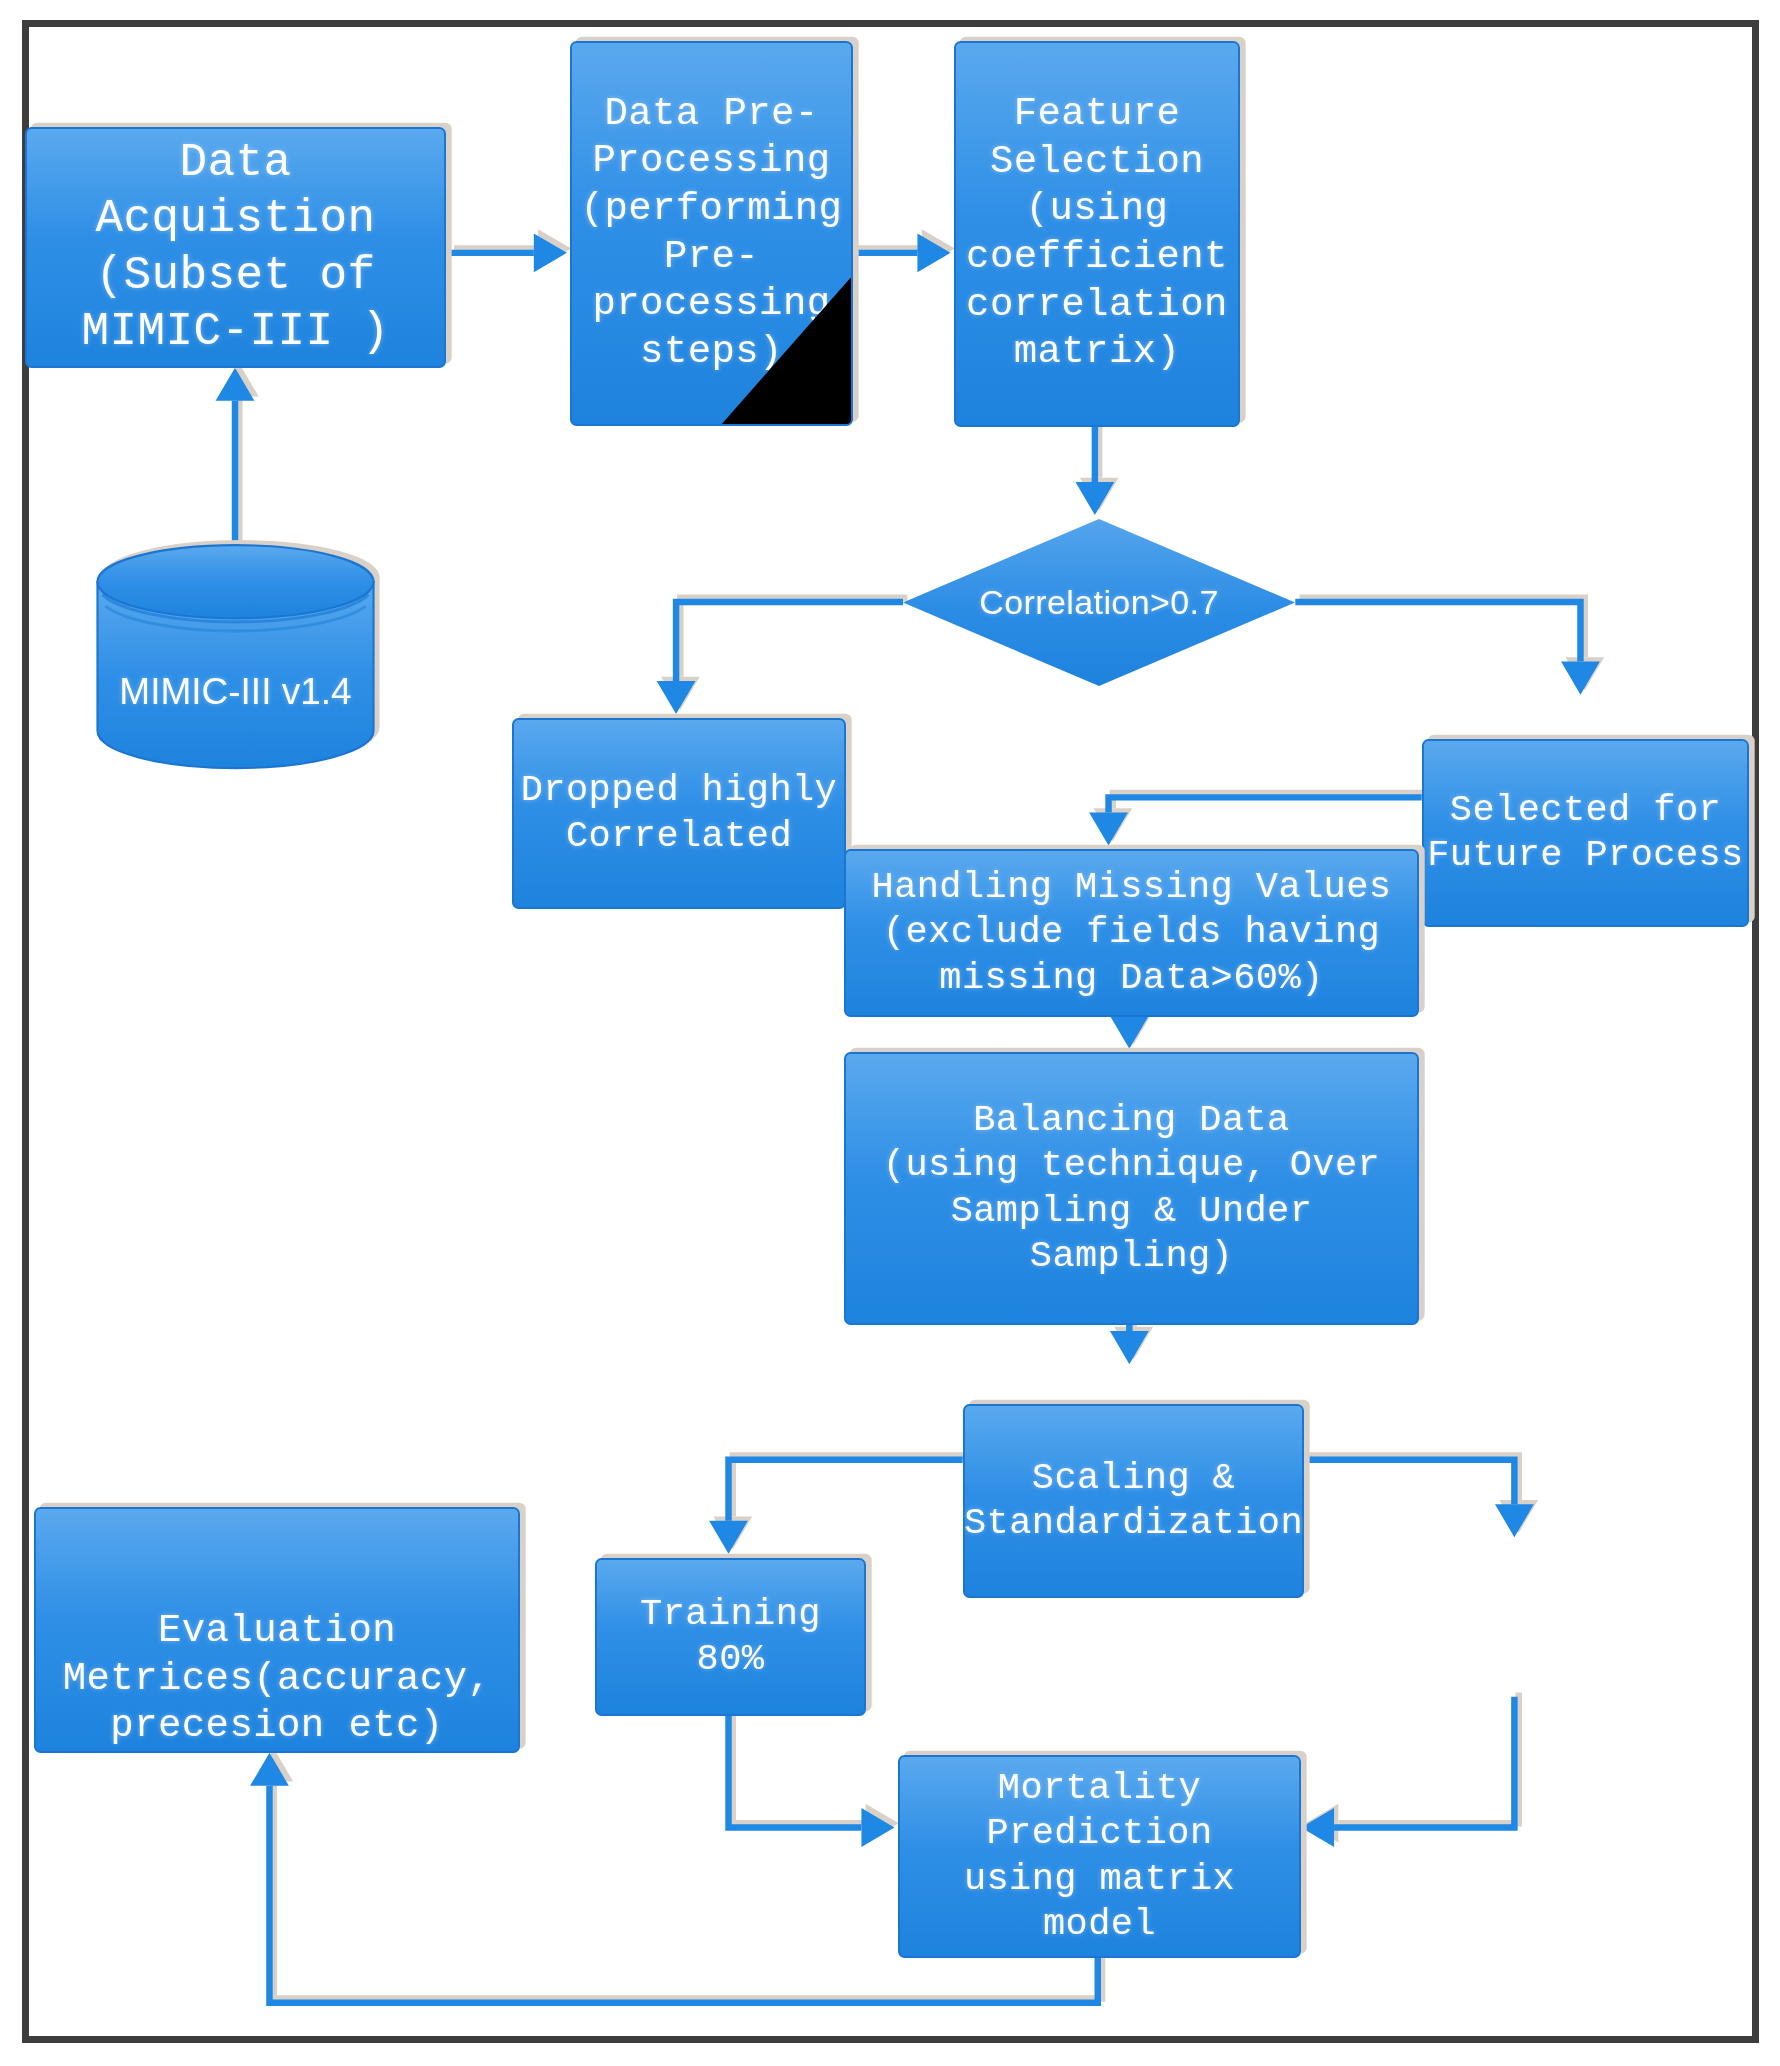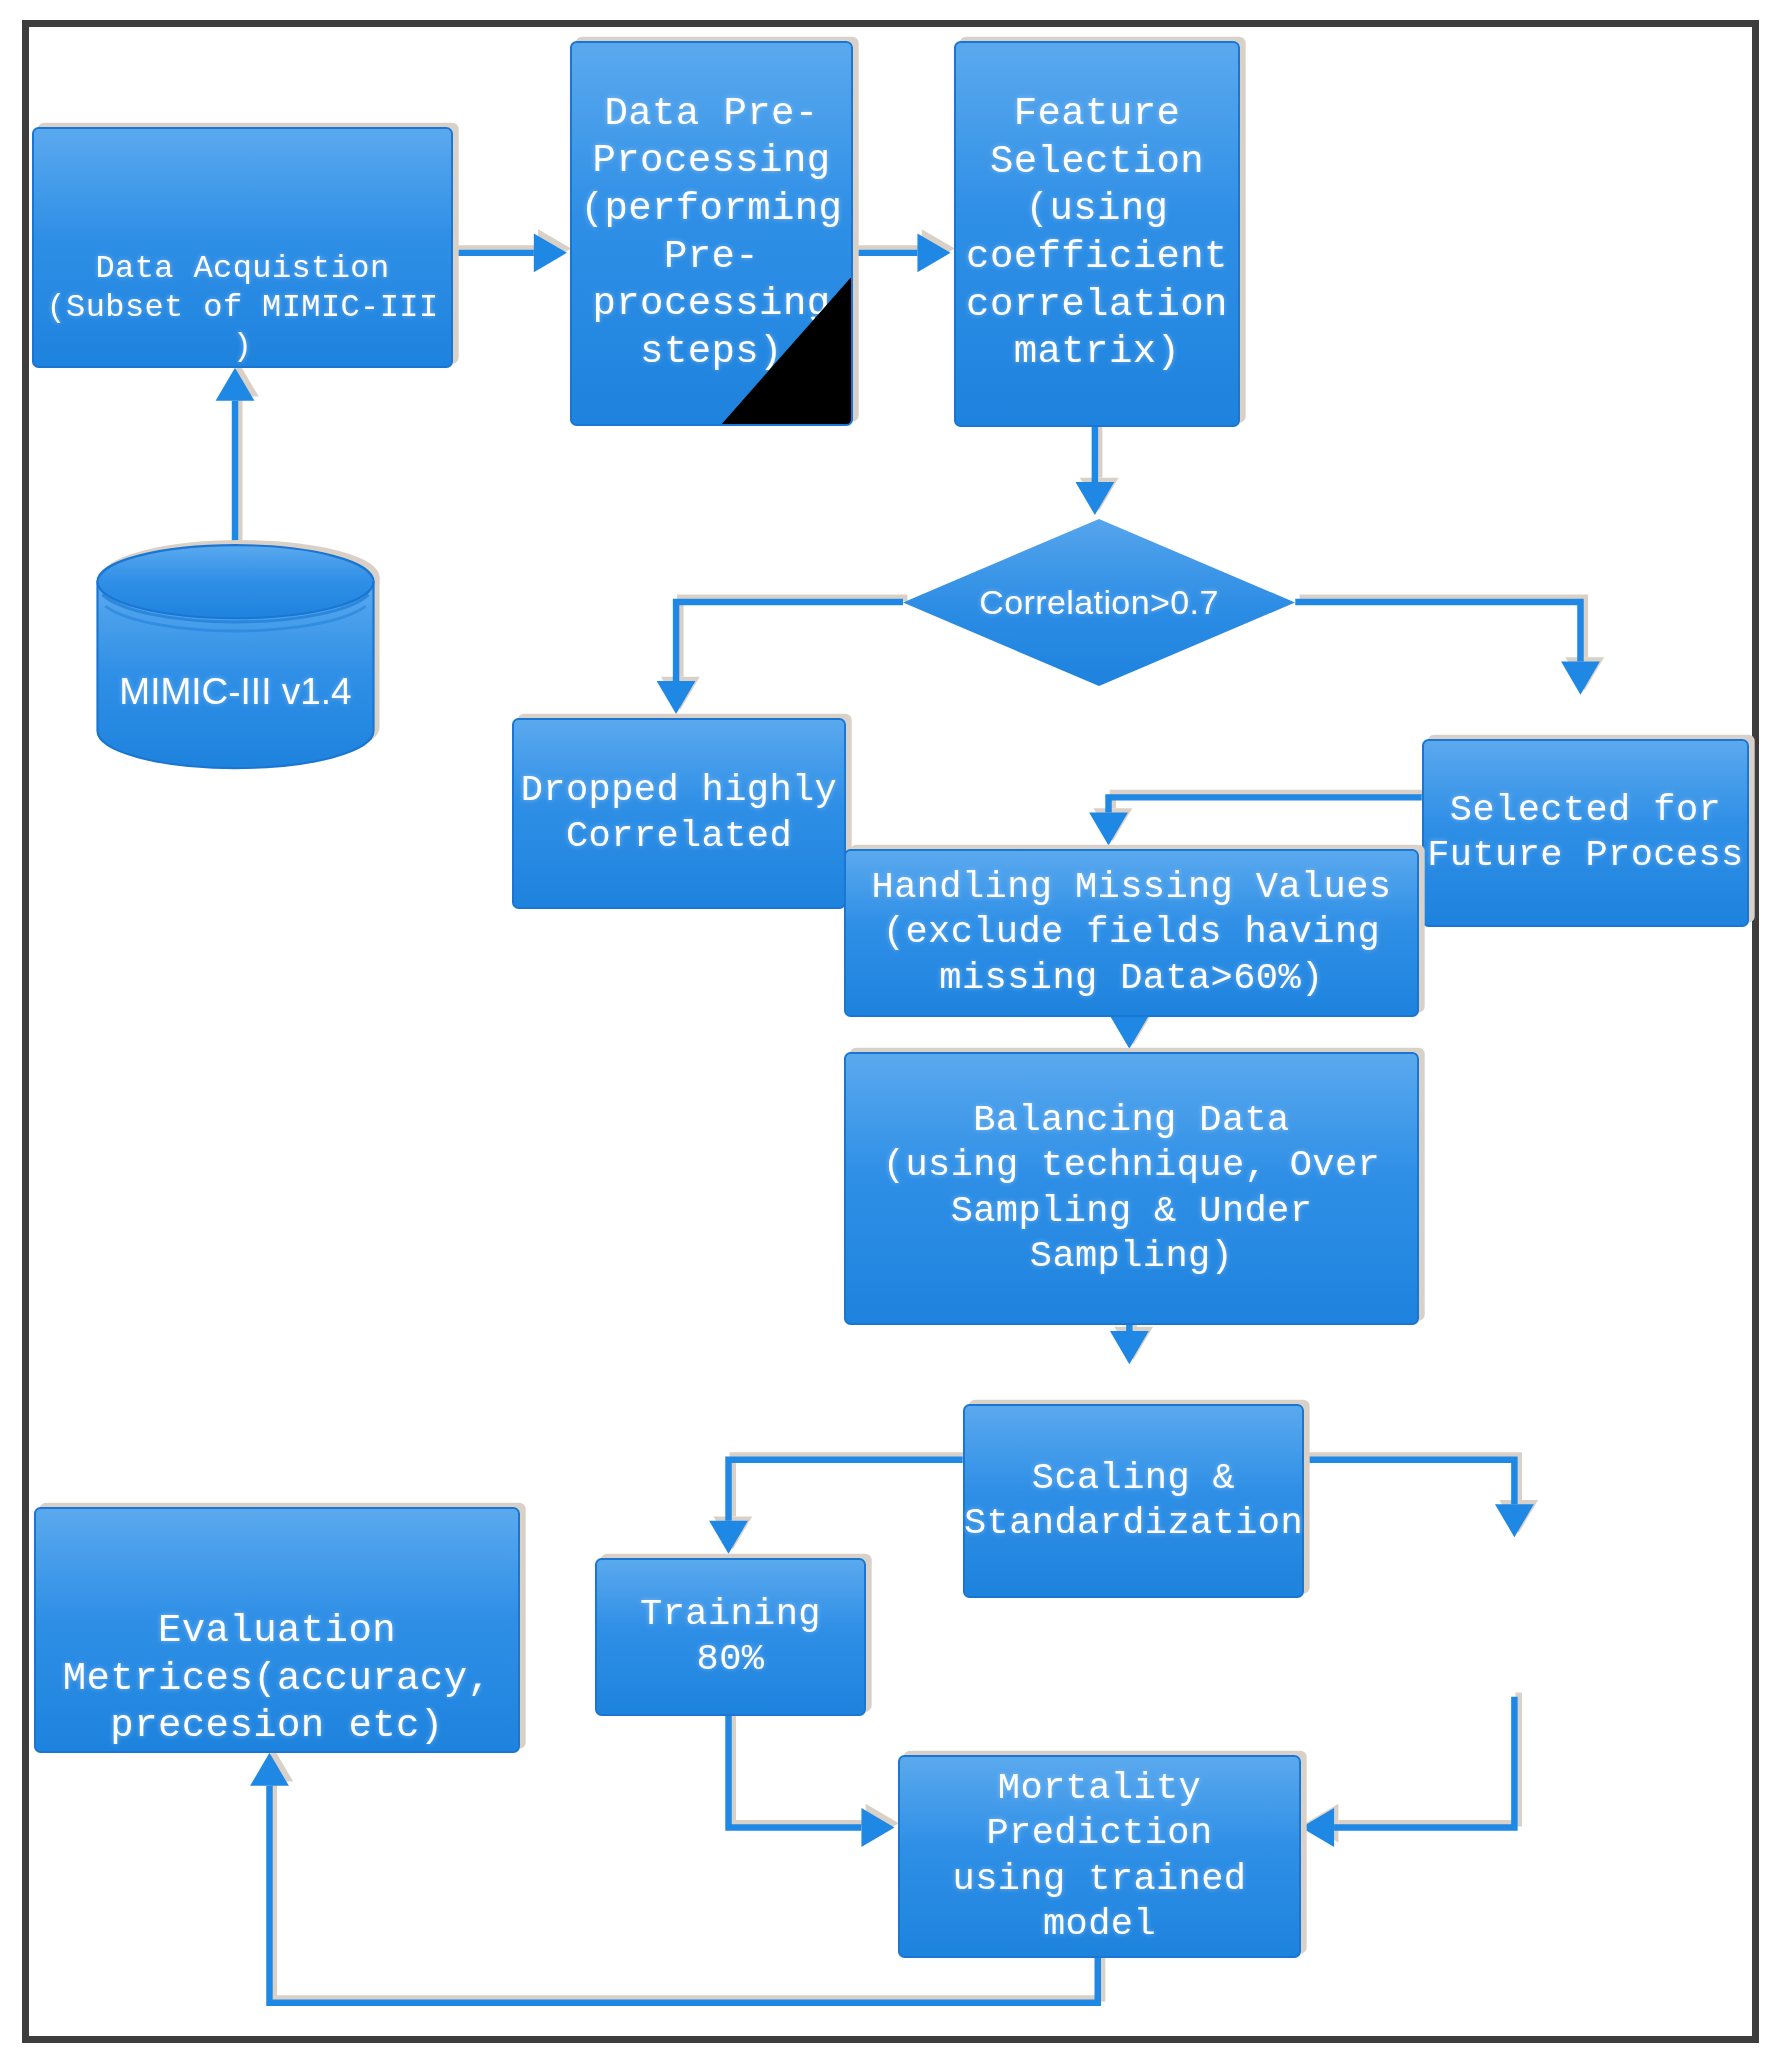--- a/index.html
+++ b/index.html
@@ -17,21 +17,21 @@
     background:linear-gradient(180deg,#5aa9ee 0%,#2f8fe6 45%,#1e83de 100%);
     border:2.2px solid #1b76d2;border-radius:6.5px;
     box-shadow:5.7px -4.3px 0 #d9d1c7;
     color:#ffffff;text-align:center;font-family:Liberation Mono, monospace;
   }
   .lbl{
     white-space:pre-line;line-height:1.22;letter-spacing:0.4px;
     text-shadow:0 0 5.7px rgba(215,235,255,.45);
   }
   
-  #n-data-acquisition{left:32px;top:127px;width:417px;height:237px;font-size:32px;align-items:flex-end;}
+  #n-data-acquisition{left:25px;top:127px;width:417px;height:237px;font-size:46px;}
   #n-data-preprocessing{left:570px;top:41px;width:279px;height:381px;font-size:39px;overflow:hidden;}
   #n-feature-selection{left:954px;top:41px;width:282px;height:382px;font-size:39px;}
   #n-dropped{left:512px;top:718px;width:330px;height:187px;font-size:37px;}
   #n-selected{left:1422px;top:698px;width:323px;height:184px;font-size:37px;margin-top:41px;}
   #n-handling{left:844px;top:849px;width:571px;height:164px;font-size:37px;}
   #n-balancing{left:844px;top:1052px;width:571px;height:269px;font-size:37px;}
   #n-scaling{left:963px;top:1368px;width:337px;height:190px;font-size:37px;margin-top:36px;}
   #n-training{left:595px;top:1558px;width:267px;height:154px;font-size:37px;}
   #n-testing{left:1381px;top:1541px;width:268px;height:156px;font-size:37px;}
   #n-mortality{left:898px;top:1755px;width:399px;height:199px;font-size:37px;}
@@ -254,21 +254,21 @@
   </div>
 
   <div class="node" id="n-training">
     <div class="lbl">Training
 80%</div>
   </div>
 
 
   <div class="node" id="n-mortality">
     <div class="lbl">Mortality Prediction
-using trained model</div>
+using matrix model</div>
   </div>
 
   <div class="node" id="n-evaluation">
     <div class="lbl">Evaluation
 Metrices(accuracy,
 precesion etc)</div>
   </div>
 </div>
 
 

